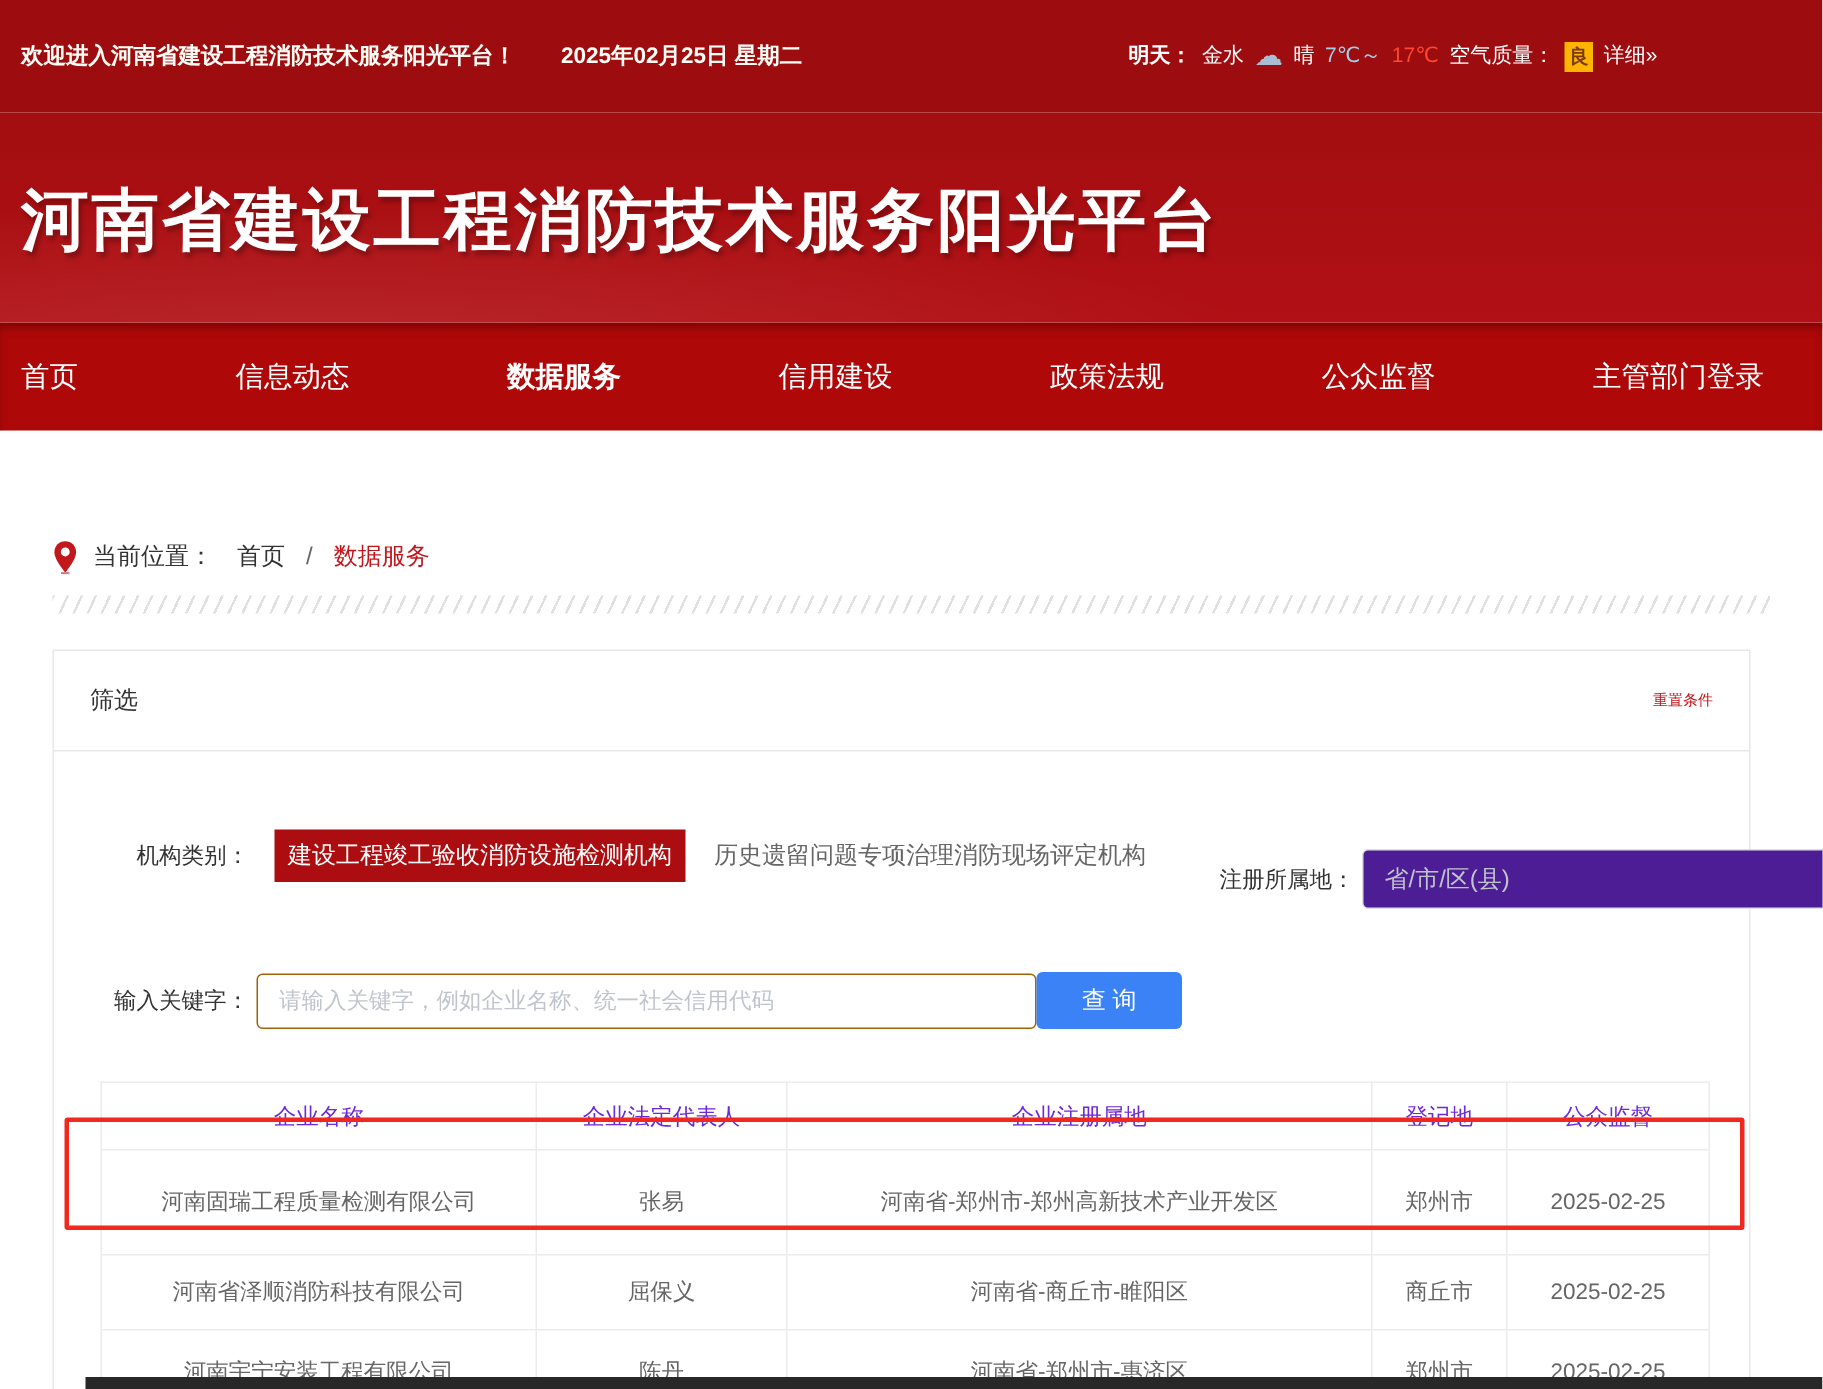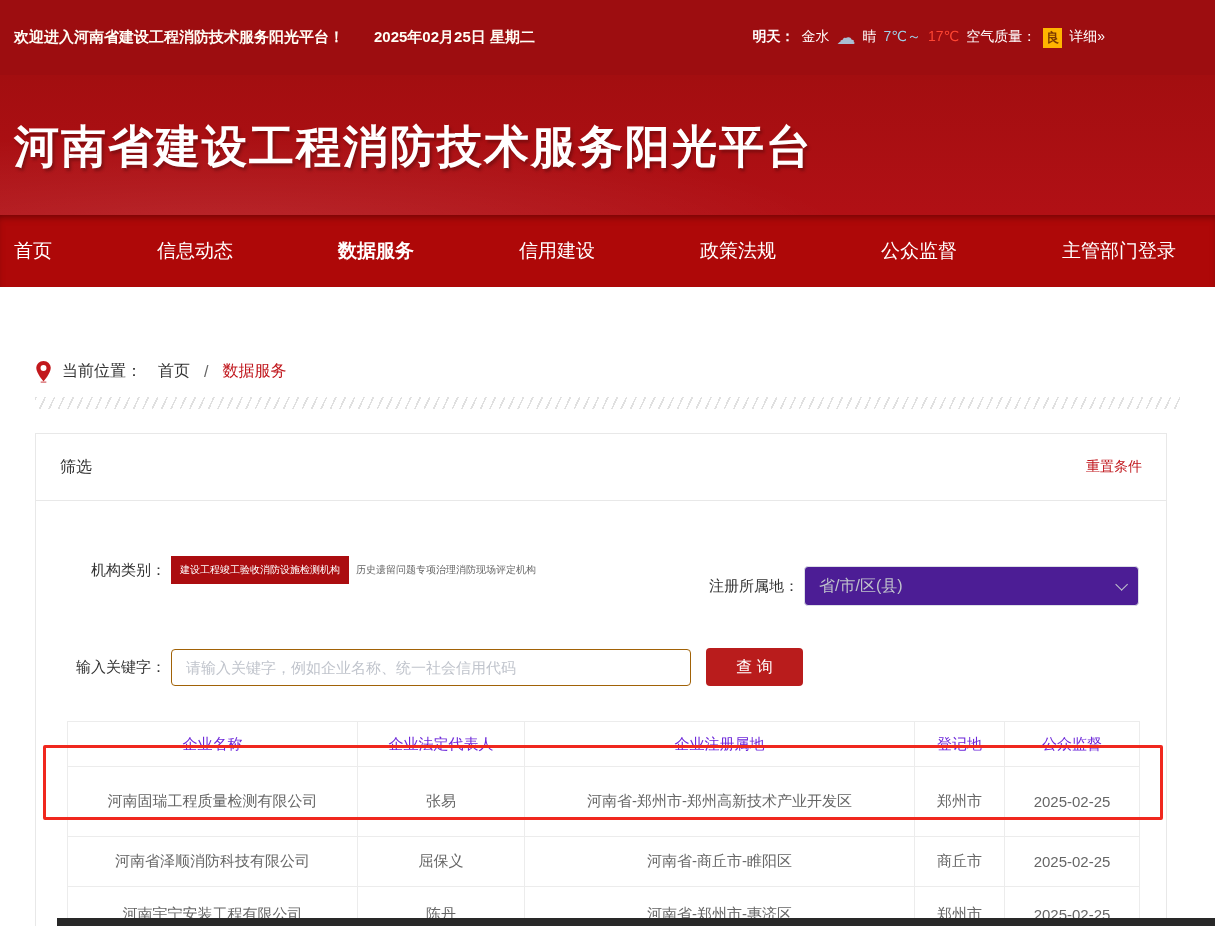--- a/index.html
+++ b/index.html
@@ -40,42 +40,42 @@
   .crumb-current { color:#c0161c; }
 
   .slashline { margin:14px 35px 0 35px; height:12px;
     background:repeating-linear-gradient(115deg,#e0e0e0 0,#e0e0e0 1.6px,transparent 1.6px,transparent 8.5px); }
 
   
   .card { margin:24px 48px 0 35px; border:1px solid #e8e8e8; background:#fff; height:500px; }
   .card-head { height:67px; display:flex; align-items:center; justify-content:space-between;
     padding:0 24px; border-bottom:1px solid #e8e8e8; }
   .card-title { font-size:16px; color:#333; }
-  .reset-link { font-size:14px; color:#c0161c; cursor:pointer; }
+  .reset-link { font-size:10px; color:#c0161c; cursor:pointer; }
 
   .frow { display:flex; align-items:center; }
   .frow1 { margin-top:33px; padding-right:27px; }
   .frow2 { margin-top:42px; }
   .flabel { width:130px; text-align:right; font-size:15px; color:#333; flex:none; }
-  .cat-tab { margin-left:5px; font-size:10px; padding:7px 9px; cursor:pointer; white-space:nowrap; }
+  .cat-tab { margin-left:17px; font-size:16px; padding:7px 9px; cursor:pointer; white-space:nowrap; }
   .cat-tab.active { background:#ab0d10; color:#fff; }
   .cat-tab.plain { color:#666; padding-left:2px; }
 
   .region-group { margin-left:auto; display:flex; align-items:center;margin-top:32px; }
   .select-box { width:335px; height:40px; border:1px solid #dcdfe6; border-radius:4px;
     display:flex; align-items:center; padding:0 14px; margin-left:5px; cursor:pointer; background:#4c1d95; }
   .select-placeholder { color:#c0c4cc; font-size:16px; flex:1; }
   .chevron { width:9px; height:9px; border-right:1.6px solid #c0c4cc; border-bottom:1.6px solid #c0c4cc;
     transform:rotate(45deg) translateY(-3px); }
 
   .kw-input { margin-left:5px; width:520px; height:37px; border:1px solid #a16207; border-radius:4px;
     padding:0 14px; font-size:15px; color:#333; outline:none;
     font-family:"Liberation Sans","DejaVu Sans",sans-serif; }
   .kw-input::placeholder { color:#c0c4cc; }
-  .search-btn { margin-left:15px; width:97px; height:38px; background:#b91c1c; color:#fff;
+  .search-btn { width:97px; height:38px; background:#3b82f6; color:#fff;
     border:none; border-radius:4px; font-size:16px; cursor:pointer; white-space:nowrap;
     font-family:"Liberation Sans","DejaVu Sans",sans-serif; }
 
   
   table.data { margin:35px 0 0 31px; width:1072px; border-collapse:collapse; table-layout:fixed; }
   table.data th, table.data td { border:1px solid #ececec; text-align:center; font-weight:400; }
   table.data th { height:45px; font-size:15px; color:#6d28d9; }
   table.data td { font-size:15px; color:#666; }
   tr.r1 td { height:70px; }
   tr.r2 td { height:50px; }

